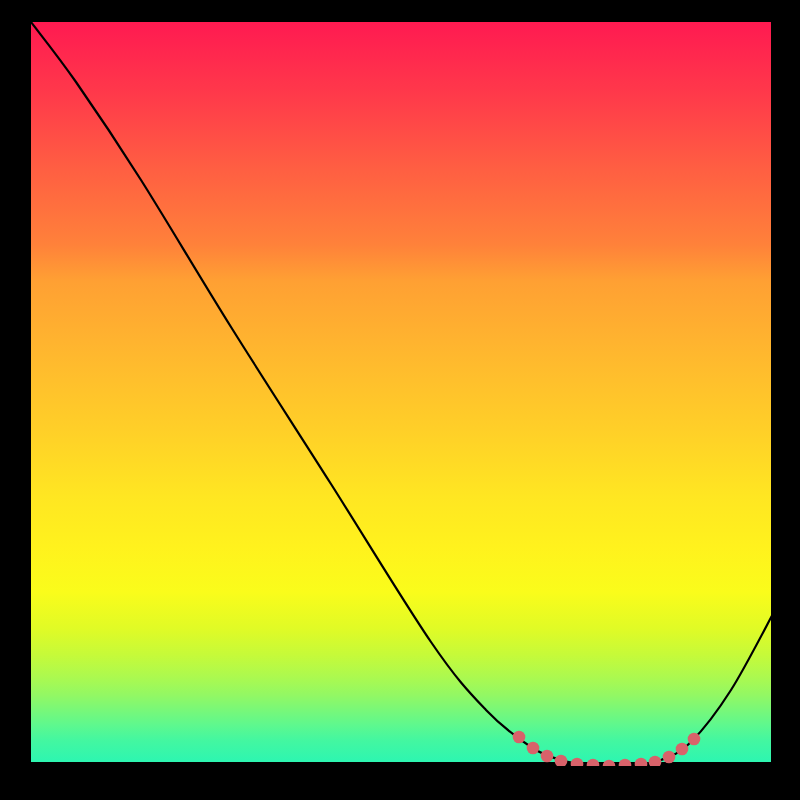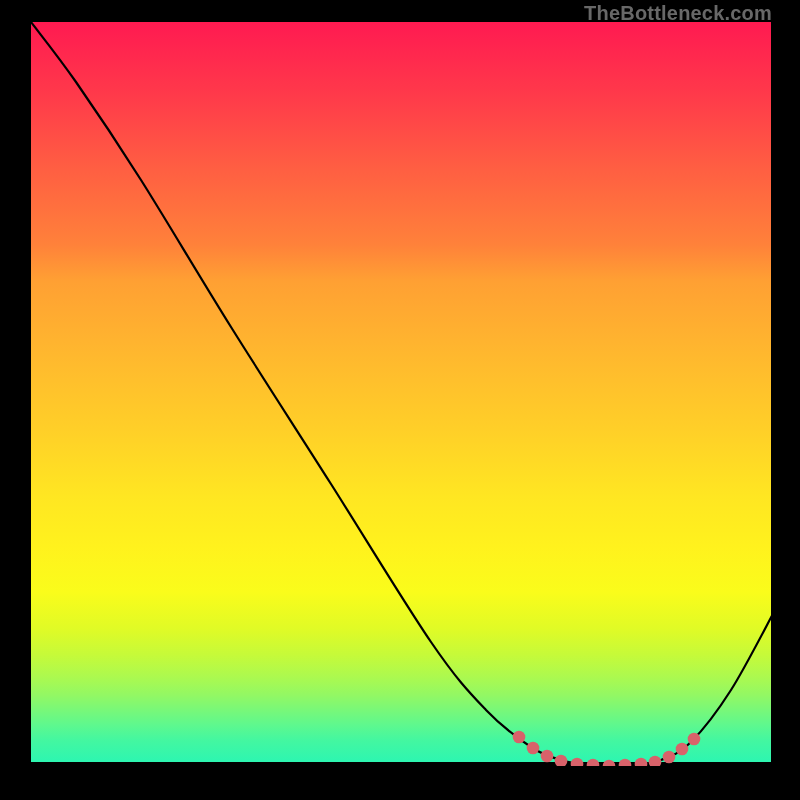--- a/index.html
+++ b/index.html
@@ -66,21 +66,20 @@
   .curve-line {
     fill: none;
     stroke: #000;
     stroke-width: 2.2;
   }
 </style>
 </head>
 <body>
 
 <div class="container">
-  <div class="watermark">TheBottleneck.com</div>
   <div class="plot-box">
     <svg class="curve-svg" viewBox="0 0 744 744">
       <path id="curvePath" class="curve-line" d="M 0 0 C 7.5 10.0, 26.7 33.7, 45 60 C 63.3 86.3, 84.2 117.2, 110 158 C 135.8 198.8, 168.3 254.3, 200 305 C 231.7 355.7, 266.7 409.5, 300 462 C 333.3 514.5, 374.2 582.3, 400 620 C 425.8 657.7, 438.3 670.5, 455 688 C 471.7 705.5, 487.5 716.7, 500 725 C 512.5 733.3, 520.0 735.0, 530 738 C 540.0 741.0, 548.3 742.2, 560 743 C 571.7 743.8, 588.3 743.8, 600 743 C 611.7 742.2, 620.0 741.8, 630 738 C 640.0 734.2, 648.3 731.7, 660 720 C 671.7 708.3, 686.0 690.0, 700 668 C 714.0 646.0, 736.7 601.3, 744 588"></path>
       <g id="dotsGroup">
           <circle cx="488" cy="715" r="6.3" fill="#d8626a"></circle>
           <circle cx="502" cy="726" r="6.3" fill="#d8626a"></circle>
           <circle cx="516" cy="734" r="6.3" fill="#d8626a"></circle>
           <circle cx="530" cy="739" r="6.3" fill="#d8626a"></circle>
           <circle cx="546" cy="742" r="6.3" fill="#d8626a"></circle>
           <circle cx="562" cy="743" r="6.3" fill="#d8626a"></circle>

